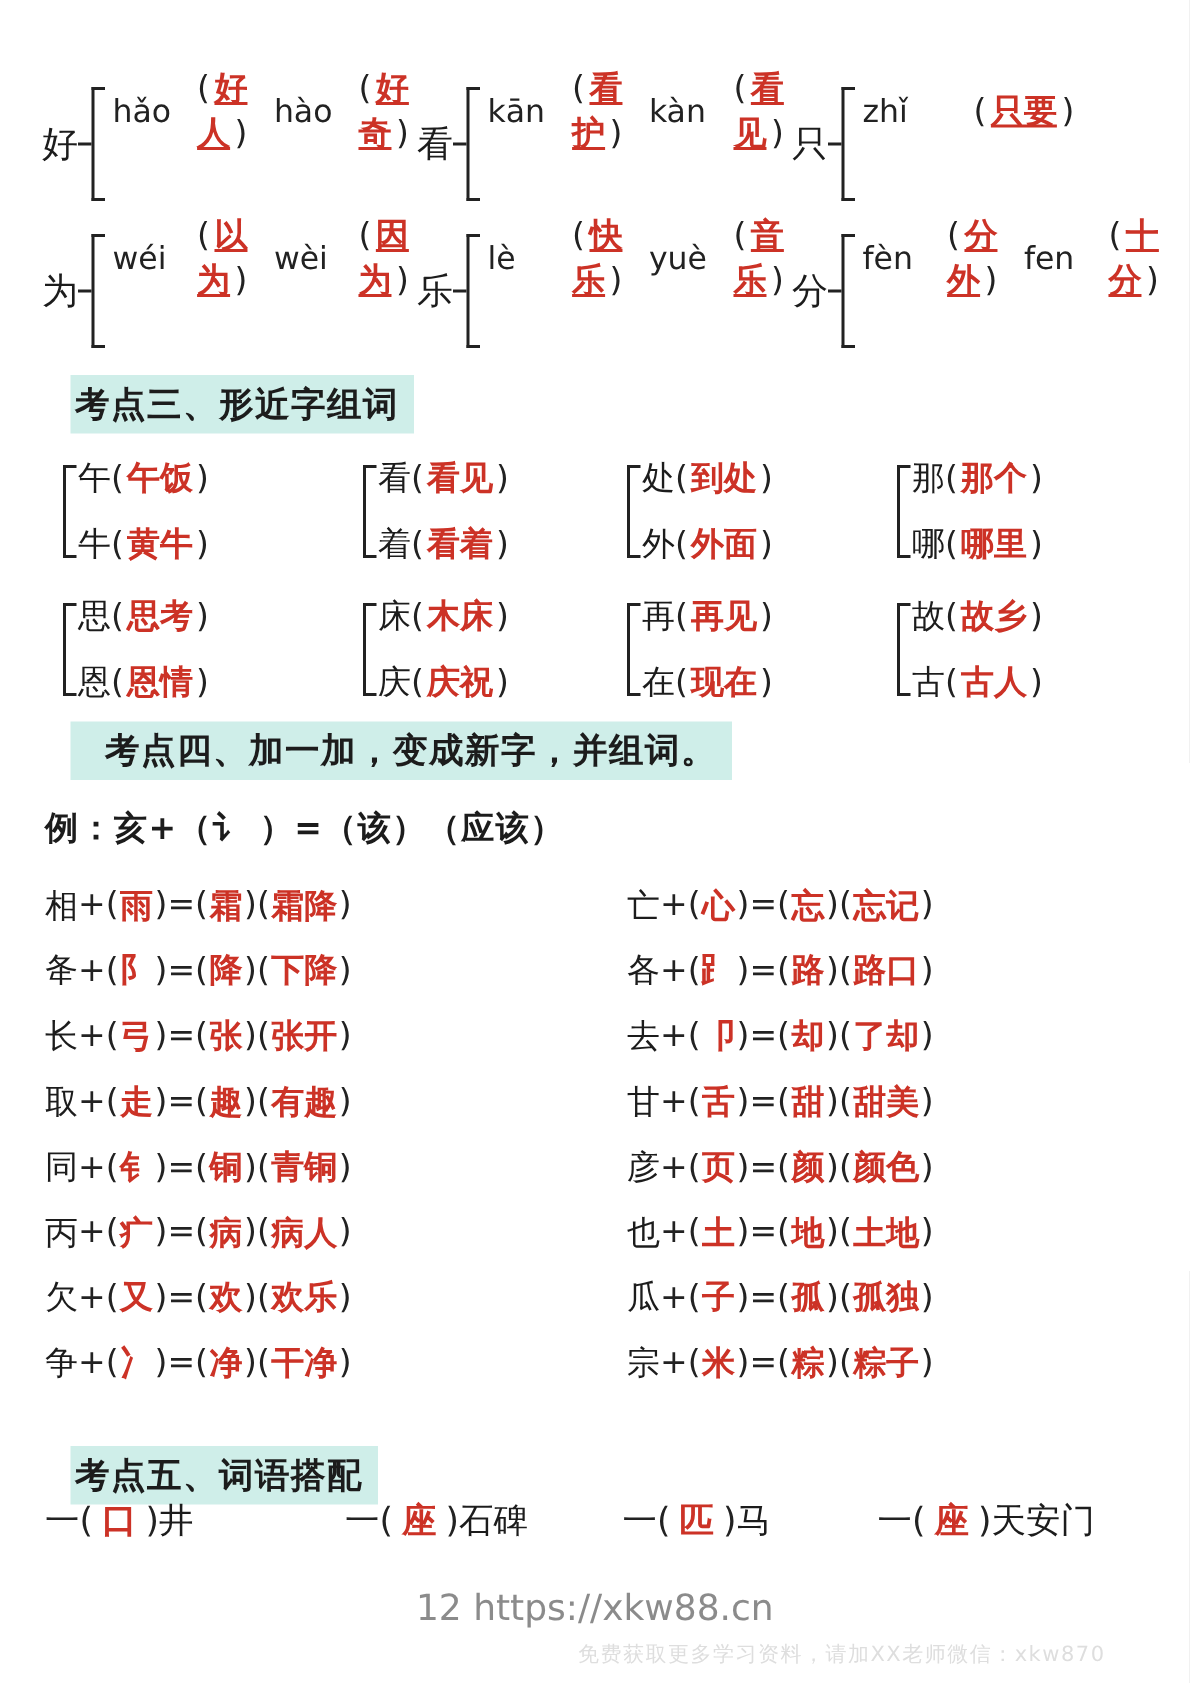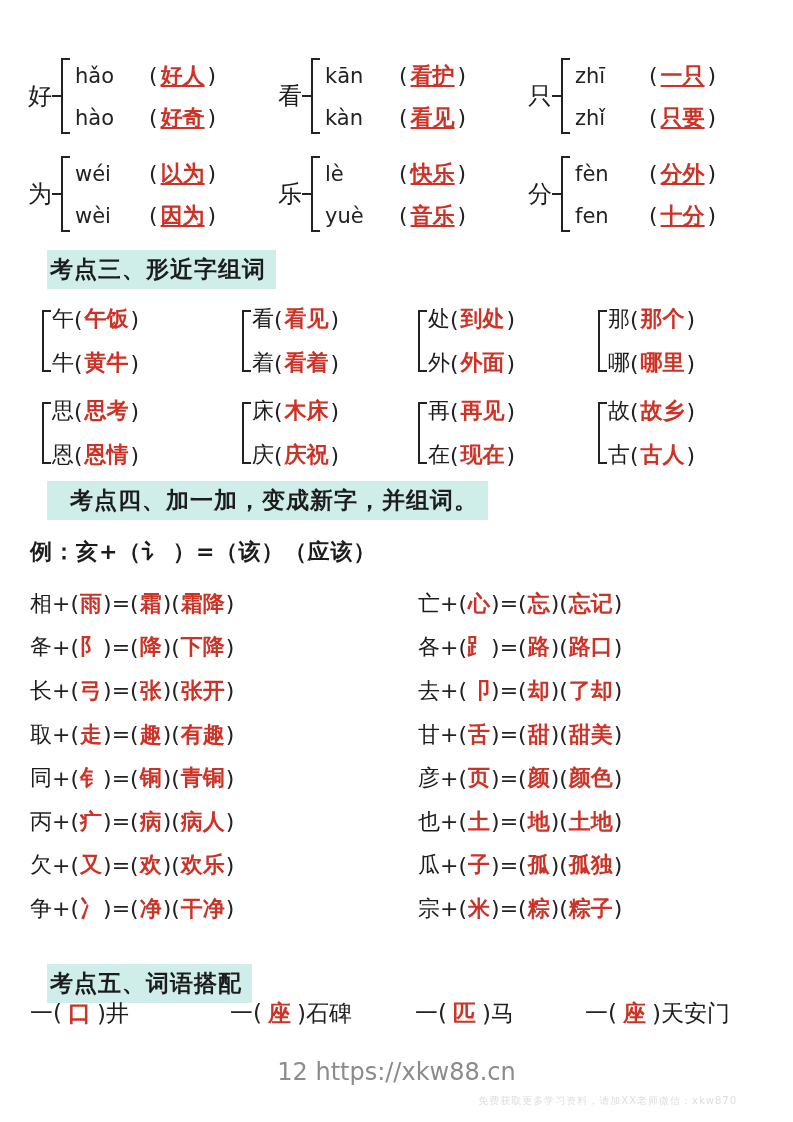--- a/index.html
+++ b/index.html
@@ -22,21 +22,21 @@
     display: grid; grid-template-columns: 250px 250px 242px; row-gap: 6px;
   }
   .poly { display: flex; align-items: center; height: 92px; font-size: 22px; }
   .poly-char { font-size: 24px; }
   .poly-dash { width: 9px; height: 2px; background: #222; flex: 0 0 auto; }
   .brk {
     align-self: stretch; width: 9px; flex: 0 0 auto;
     border-left: 2px solid #222; border-top: 2px solid #222; border-bottom: 2px solid #222;
   }
   .poly .brk { margin: 8px 5px 8px 0; }
-  .poly-rows { display: flex; flex-direction: column; justify-content: flex-end; align-self: stretch; padding: 3px 0; }
+  .poly-rows { display: flex; justify-content: center; align-self: stretch; padding: 3px 0; }
   .poly-row { display: flex; align-items: center; height: 42px; }
   .pinyin { width: 74px; font-size: 21px; color: #222; }
   .wordcell { font-size: 22px; }
   .wordcell .red { margin: 0 3px; text-decoration: underline; }
 
   
   .sec-title {
     position: absolute; left: 47px;
     display: inline-block;
     background: #cfeee9;
@@ -71,21 +71,21 @@
   
   .s5-line { position: absolute; left: 30px; top: 998px; display: flex; font-size: 23px; }
   .s5-item { display: flex; align-items: center; }
   .s5-item:nth-child(1) { width: 200px; }
   .s5-item:nth-child(2) { width: 185px; }
   .s5-item:nth-child(3) { width: 170px; }
   .s5-item .red { margin: 0 6px; }
 
   
   .footer { position: absolute; left: 0; top: 1058px; width: 100%; text-align: center; color: #8b8b8b; font-size: 24px; }
-  .watermark { position: absolute; right: 56px; top: 1094px; font-size: 10px; color: #dedede; letter-spacing: 1px; }
+  .watermark { position: absolute; right: 56px; top: 1094px; font-size: 14px; color: #dedede; letter-spacing: 1px; }
 </style>
 </head>
 <body>
 
 <div class="page">
 
   <div class="poly-grid">
       <div class="poly">
       <span class="poly-char">好</span>
       <span class="poly-dash"></span>
@@ -115,24 +115,20 @@
           <span class="wordcell"><span class="pr">(</span><span class="red">看见</span><span class="pr">)</span></span>
         </span>
       </span>
     </div>
       <div class="poly">
       <span class="poly-char">只</span>
       <span class="poly-dash"></span>
       <span class="brk"></span>
       <span class="poly-rows">
         <span class="poly-row">
-          <span class="pinyin">zhī</span>
-          <span class="wordcell"><span class="pr">(</span><span class="red">一只</span><span class="pr">)</span></span>
-        </span>
-        <span class="poly-row">
           <span class="pinyin">zhǐ</span>
           <span class="wordcell"><span class="pr">(</span><span class="red">只要</span><span class="pr">)</span></span>
         </span>
       </span>
     </div>
       <div class="poly">
       <span class="poly-char">为</span>
       <span class="poly-dash"></span>
       <span class="brk"></span>
       <span class="poly-rows">

